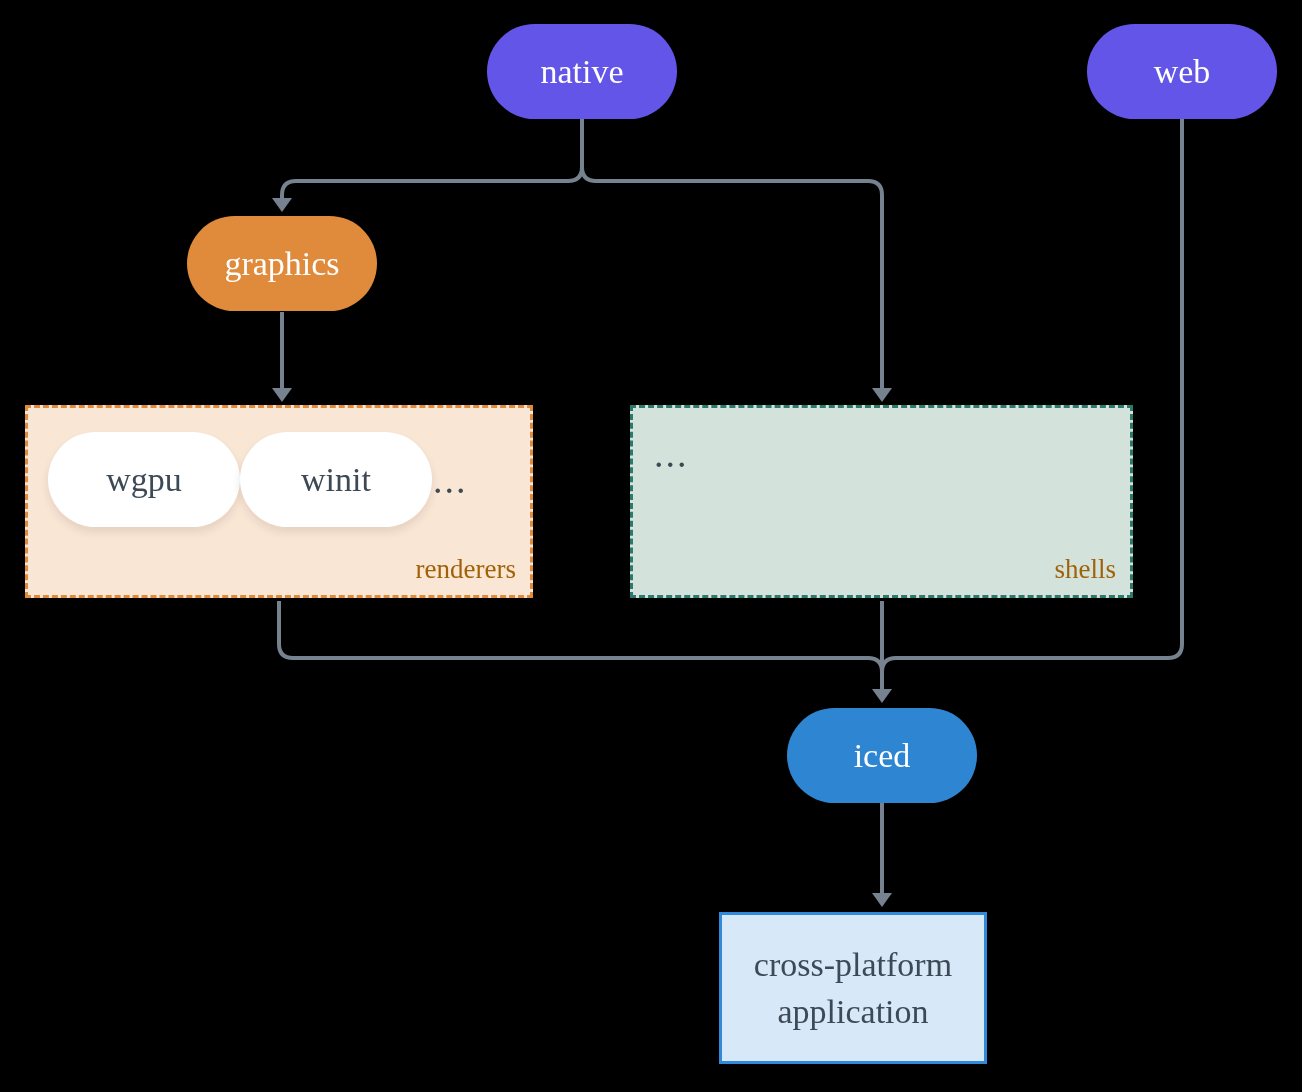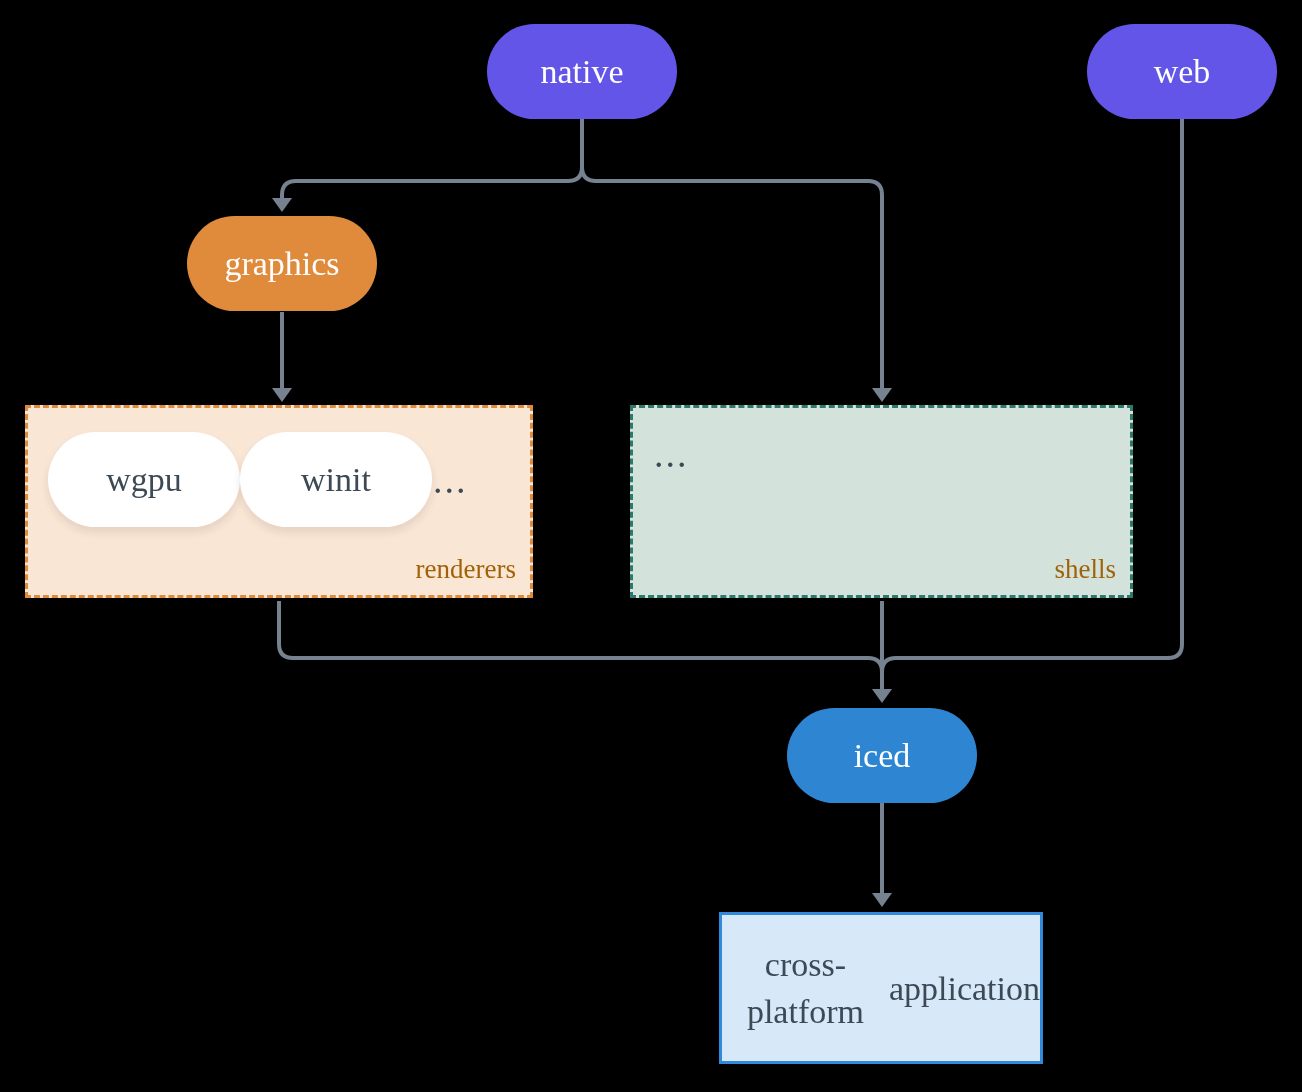--- a/index.html
+++ b/index.html
@@ -98,29 +98,30 @@
     position: absolute;
     right: 14px;
     bottom: 10px;
     font-size: 27px;
     color: #a16207;
   }
   .app-box {
     position: absolute;
     left: 719px;
     top: 912px;
-    width: 324px;
+    width: 268px;
     height: 152px;
     box-sizing: border-box;
     background: #D7E8F8;
     border: 3px solid #3288D9;
     color: #3D4A56;
     font-size: 34px;
     line-height: 47px;
     display: flex;
+    flex-direction: column;
     align-items: center;
     justify-content: center;
     text-align: center;
     z-index: 1;
   }
 </style>
 </head>
 <body>
 
 <div class="canvas">

